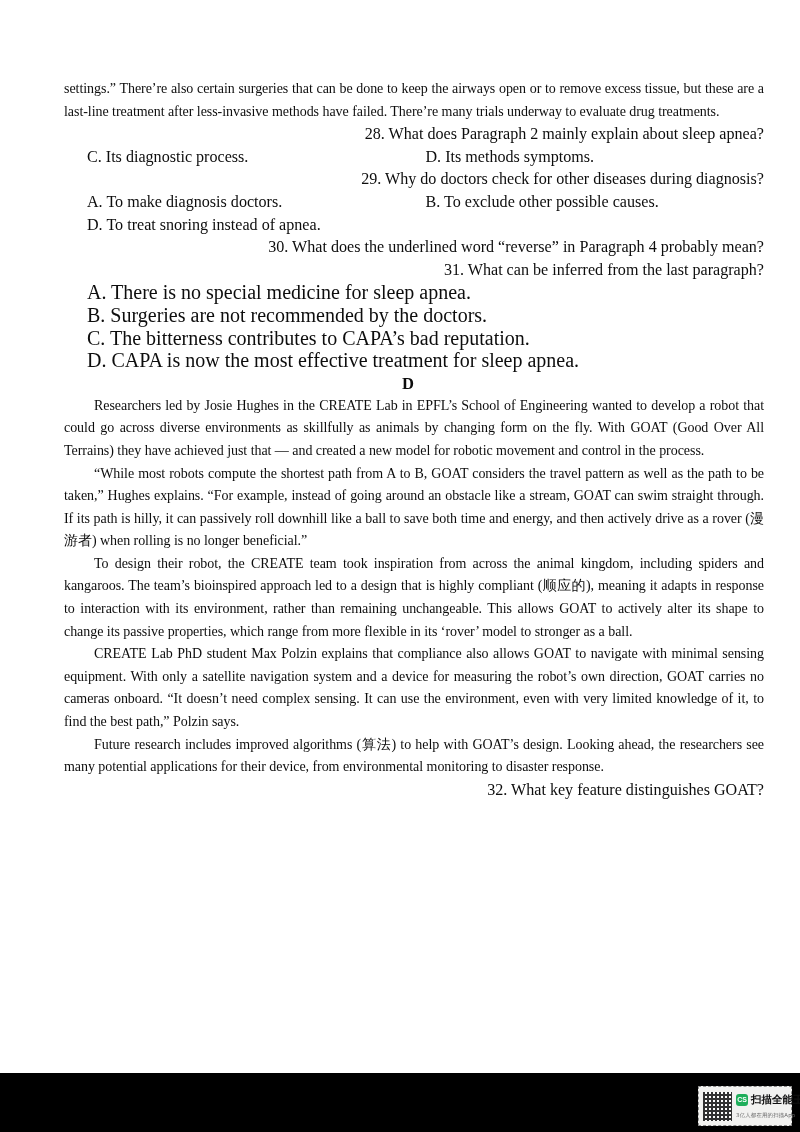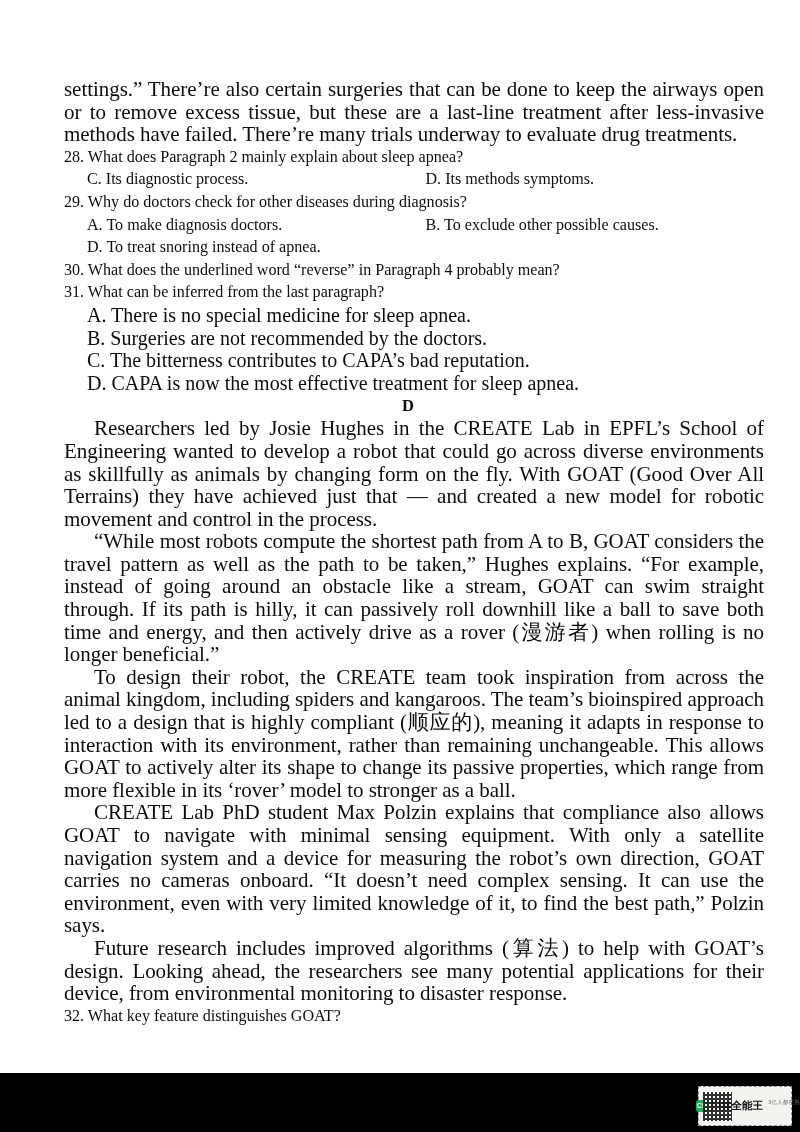--- a/index.html
+++ b/index.html
@@ -16,33 +16,34 @@
     font-family: "Liberation Serif", "DejaVu Serif", serif;
     color: #0d0d0d;
   }
   #content {
     position: absolute;
     left: 64px;
     top: 78px;
     width: 700px;
   }
   .para {
-    font-size: 21px;
+    font-size: 14px;
     line-height: 22.6px;
     text-align: justify;
     text-justify: inter-word;
     margin: 0;
     letter-spacing: -0.05px;
   }
   .para.indent { text-indent: 30px; }
   .qline {
     font-size: 16.1px;
     line-height: 22.6px;
     margin: 0;
     white-space: nowrap;
+    text-align: right;
   }
   .opts {
     display: flex;
     font-size: 16.1px;
     line-height: 22.6px;
     padding-left: 23px;
   }
   .opts.two > div { width: 50%; }
   .opts.two > div:first-child { width: 50%; }
   .opts.four > div { width: 25%; }
@@ -98,21 +99,21 @@
     flex: 0 0 auto;
     background-color: #ffffff;
     background-image:
       repeating-linear-gradient(90deg, #111 0 2px, transparent 2px 4px),
       repeating-linear-gradient(0deg, #111 0 2px, transparent 2px 4px);
     background-size: 4px 4px, 4px 4px;
     opacity: .85;
   }
   #wm-right {
     display: flex;
-    flex-direction: row;
+    flex-direction: column;
     justify-content: center;
     gap: 5px;
     min-width: 0;
   }
   #wm-top {
     display: flex;
     align-items: center;
     gap: 3px;
   }
   #wm-logo {

